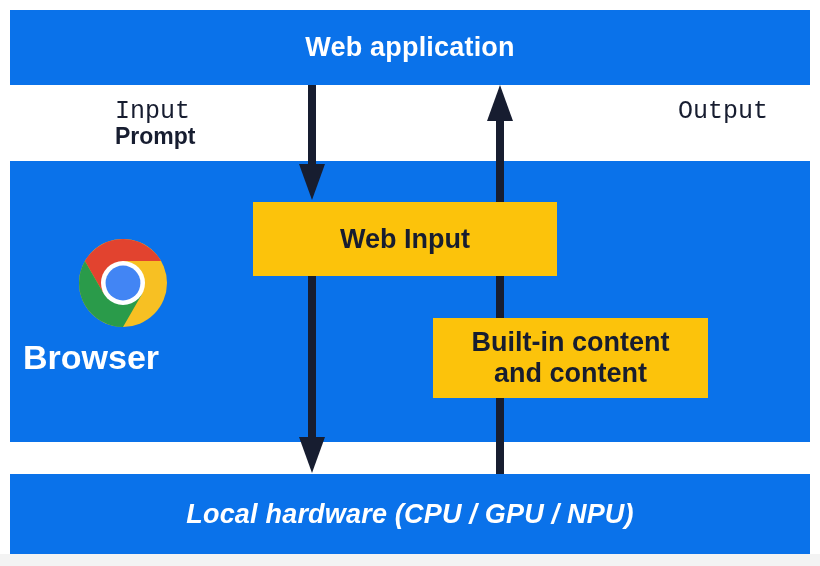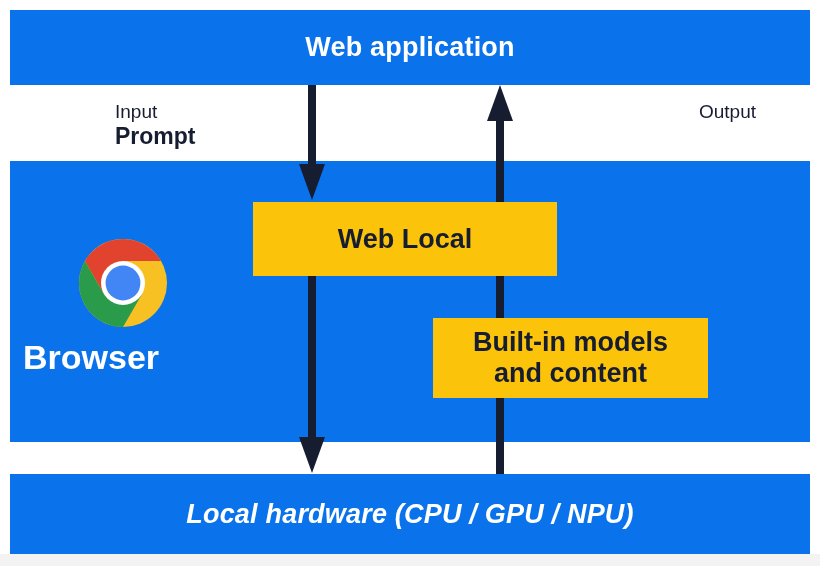--- a/index.html
+++ b/index.html
@@ -25,25 +25,25 @@
   }
   .band{position:absolute;left:10px;width:800px;background:var(--band-blue);}
   .top-bar{top:10px;height:75px;display:flex;align-items:center;justify-content:center;}
   .mid-band{top:161px;height:281px;}
   .bottom-bar{top:474px;height:81px;display:flex;align-items:center;justify-content:center;font-style:italic;}
   .bar-label{
     color:var(--text-white);
     font-size:27px;font-weight:bold;letter-spacing:.2px;
   }
   .io-line{position:absolute;color:var(--ink-navy);white-space:nowrap;}
-  .io-title{font-size:19px;line-height:23px;font-weight:400;}
+  .io-title{font-size:25px;line-height:23px;font-weight:400;font-family:Liberation Mono, monospace;}
   .io-value{font-size:23px;line-height:27px;font-weight:bold;}
   .in-title{left:115px;top:100px;}
   .in-value{left:115px;top:123px;}
-  .out-title{right:64px;top:100px;text-align:left;}
+  .out-title{right:52px;top:100px;text-align:left;}
   .out-value{right:52px;top:123px;text-align:right;}
   .chrome-icon{position:absolute;left:79px;top:239px;width:88px;height:88px;}
   .browser-label{
     position:absolute;left:23px;top:342px;width:200px;
     text-align:left;color:var(--text-white);
     font-size:34px;font-weight:bold;line-height:31px;
   }
   .shaft{position:absolute;width:8px;background:var(--ink-navy);z-index:2;}
   .shaft-down-1{left:308px;top:85px;height:83px;}
   .shaft-down-2{left:308px;top:276px;height:164px;}
@@ -93,20 +93,20 @@
   <svg class="chrome-icon" viewBox="0 0 48 48" aria-hidden="true">
     <circle cx="24" cy="24" r="24" style="fill:var(--chrome-yellow)"></circle>
     <path d="M24 12 L44.78 12 A24 24 0 0 0 3.22 12 L13.6 30 Z" style="fill:var(--chrome-red)"></path>
     <path d="M3.22 12 A24 24 0 0 0 24 48 L34.39 30 L13.6 30 Z" style="fill:var(--chrome-green)"></path>
     <circle cx="24" cy="24" r="12" style="fill:var(--chrome-ring)"></circle>
     <circle cx="24" cy="24" r="9.5" style="fill:var(--chrome-blue)"></circle>
   </svg>
   <div class="browser-label">Browser</div>
 
   <div class="ybox web-apis-box">
-    <span>Web Local</span>
+    <span>Web Input</span>
   </div>
   <div class="ybox builtin-box">
-    <span>Built-in models</span>
+    <span>Built-in content</span>
     <span>and content</span>
   </div>
 
 </div>
 
 </body></html>

